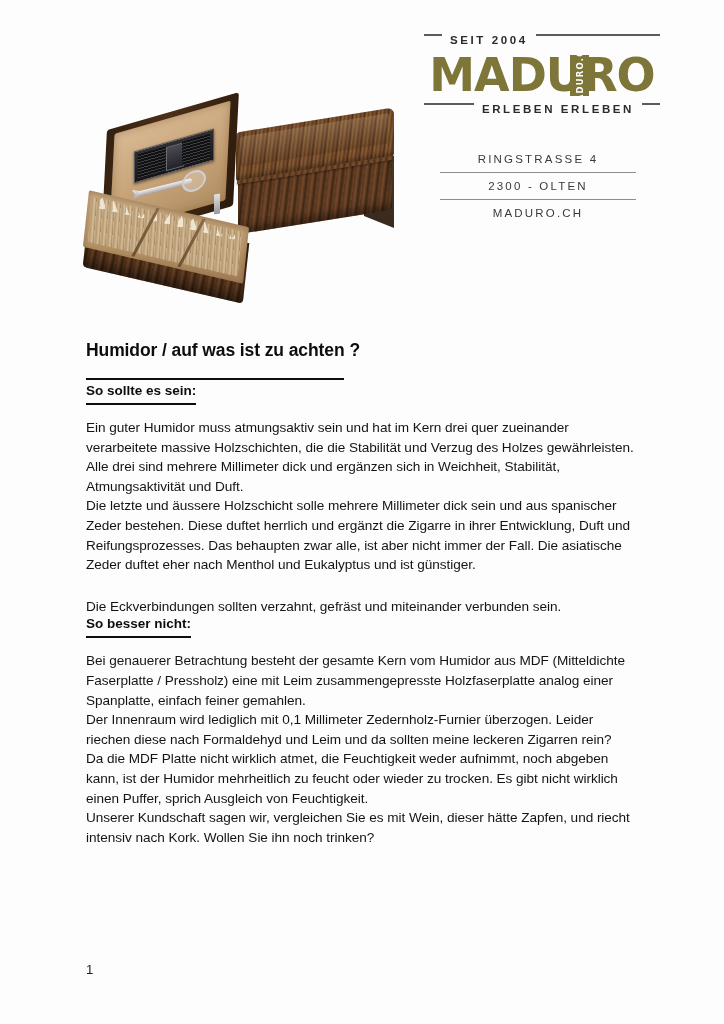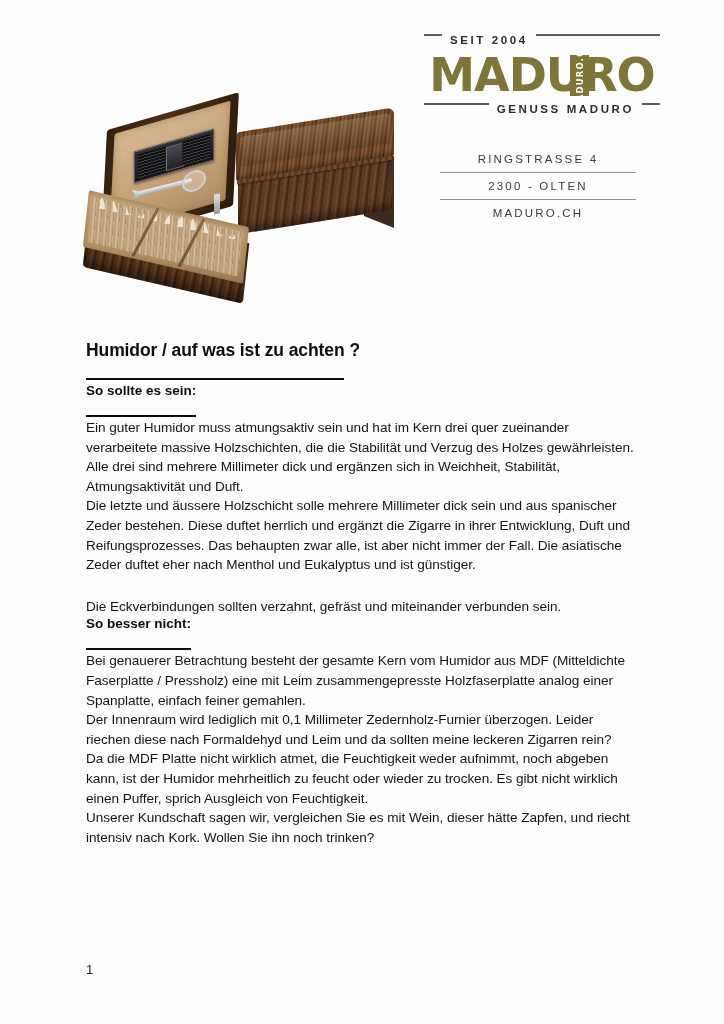--- a/index.html
+++ b/index.html
@@ -347,21 +347,21 @@
     padding-left: 5px;
   }
   .section-head {
     font-size: 13.5px;
     font-weight: 700;
     color: #0d0d0d;
     margin: 0 0 20px 0;
   }
   .section-head span {
     border-bottom: 2px solid #0d0d0d;
-    padding-bottom: 17px;
+    padding-bottom: 5px;
   }
   p.body {
     font-size: 13.6px;
     line-height: 19.6px;
     color: #141414;
     margin: 0 0 22px 0;
     letter-spacing: -.05px;
   }
   p.body.tight { margin-bottom: 0; }
 
@@ -423,21 +423,21 @@
 
       <div class="brand-wordmark">
         <div class="wm-text">MADURO</div>
         <div class="wm-badge">
           <span class="wm-badge-text">MADURO.CH</span>
         </div>
       </div>
 
       <div class="brand-bot-rule">
         <div class="rule-seg rule-long"></div>
-        <div class="brand-tagline">GENUSS MADURO</div>
+        <div class="brand-tagline">ERLEBEN ERLEBEN</div>
         <div class="rule-seg rule-short"></div>
       </div>
 
     </div>
 
     <div class="address">
       <div class="addr-line">RINGSTRASSE 4</div>
       <div class="addr-sep"></div>
       <div class="addr-line">2300 - OLTEN</div>
       <div class="addr-sep"></div>

